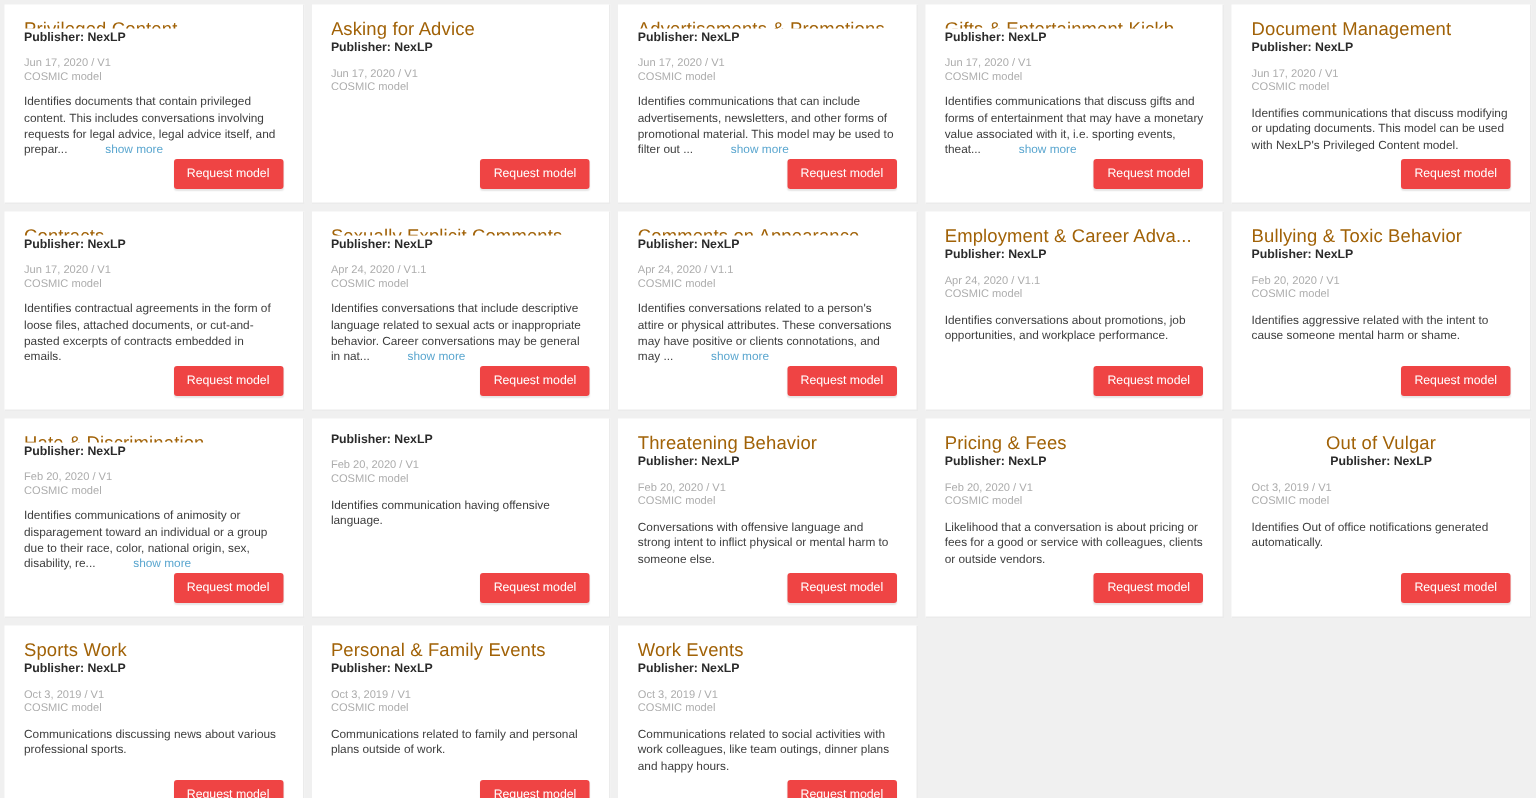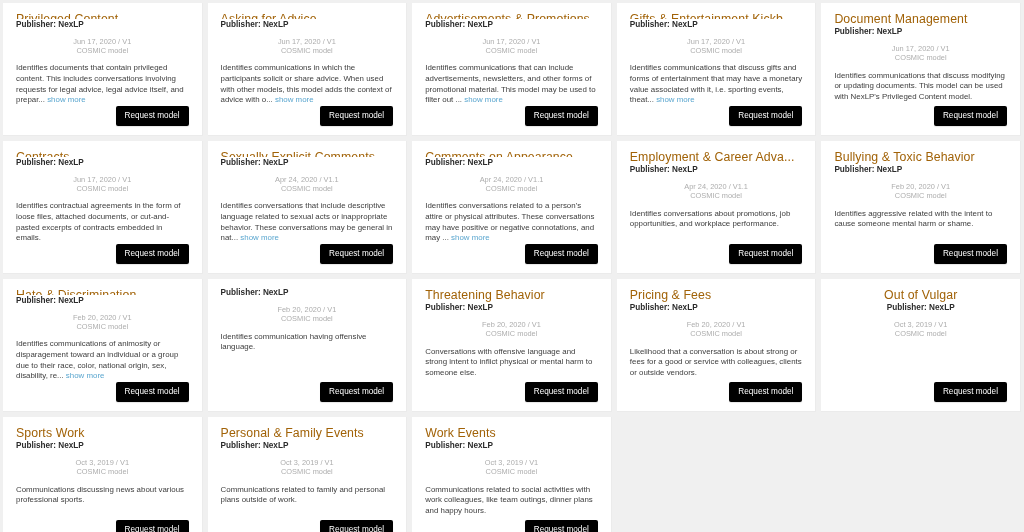--- a/index.html
+++ b/index.html
@@ -56,46 +56,46 @@
     font-weight: bold;
     line-height: 10px;
     margin: 0 0 7px 0;
   }
 
   .card-meta {
     color: #adadad;
     font-size: 7.4px;
     line-height: 9.4px;
     margin: 0 0 8px 0;
-    text-align: center;
   }
   .card-meta div { white-space: nowrap; }
 
   .card-desc {
     color: #3d3d3d;
     font-size: 7.9px;
     line-height: 10.6px;
     margin: 0;
     flex: 0 0 auto;
   }
 
   .show-more {
     color: #5aa6cf;
     cursor: pointer;
+    margin-left: 23px;
   }
 
   .card-footer {
     margin-top: auto;
     display: flex;
     justify-content: flex-end;
     padding-bottom: 1px;
   }
 
   .request-button {
-    background: #000000;
+    background: #ef4444;
     color: #ffffff;
     font-size: 8.2px;
     line-height: 1;
     padding: 6px 9px 6px 9px;
     border: none;
     border-radius: 2px;
     cursor: pointer;
     font-family: "Liberation Sans", sans-serif;
     white-space: nowrap;
     box-shadow: 0 1px 1px rgba(0,0,0,0.10);
@@ -129,21 +129,20 @@
         <button class="request-button">Request model</button>
       </div>
     </article>
     <article class="model-card">
       <h3 class="card-title">Asking for Advice</h3>
       <div class="card-publisher">Publisher: NexLP</div>
       <div class="card-meta">
         <div>Jun 17, 2020 / V1</div>
         <div>COSMIC model</div>
       </div>
-      <p class="card-desc"><span>Identifies communications in which the participants solicit or share advice. When used with other models, this model adds the context of advice with o...</span> <span class="show-more">show more</span></p>
       <div class="card-footer">
         <button class="request-button">Request model</button>
       </div>
     </article>
     <article class="model-card">
       <h3 class="card-title">Advertisements &amp; Promotions</h3>
       <div class="card-publisher">Publisher: NexLP</div>
       <div class="card-meta">
         <div>Jun 17, 2020 / V1</div>
         <div>COSMIC model</div>
@@ -189,33 +188,33 @@
         <button class="request-button">Request model</button>
       </div>
     </article>
     <article class="model-card">
       <h3 class="card-title">Sexually Explicit Comments</h3>
       <div class="card-publisher">Publisher: NexLP</div>
       <div class="card-meta">
         <div>Apr 24, 2020 / V1.1</div>
         <div>COSMIC model</div>
       </div>
-      <p class="card-desc"><span>Identifies conversations that include descriptive language related to sexual acts or inappropriate behavior. These conversations may be general in nat...</span> <span class="show-more">show more</span></p>
+      <p class="card-desc"><span>Identifies conversations that include descriptive language related to sexual acts or inappropriate behavior. Career conversations may be general in nat...</span> <span class="show-more">show more</span></p>
       <div class="card-footer">
         <button class="request-button">Request model</button>
       </div>
     </article>
     <article class="model-card">
       <h3 class="card-title">Comments on Appearance</h3>
       <div class="card-publisher">Publisher: NexLP</div>
       <div class="card-meta">
         <div>Apr 24, 2020 / V1.1</div>
         <div>COSMIC model</div>
       </div>
-      <p class="card-desc"><span>Identifies conversations related to a person's attire or physical attributes. These conversations may have positive or negative connotations, and may ...</span> <span class="show-more">show more</span></p>
+      <p class="card-desc"><span>Identifies conversations related to a person's attire or physical attributes. These conversations may have positive or clients connotations, and may ...</span> <span class="show-more">show more</span></p>
       <div class="card-footer">
         <button class="request-button">Request model</button>
       </div>
     </article>
     <article class="model-card">
       <h3 class="card-title">Employment &amp; Career Adva...</h3>
       <div class="card-publisher">Publisher: NexLP</div>
       <div class="card-meta">
         <div>Apr 24, 2020 / V1.1</div>
         <div>COSMIC model</div>
@@ -272,32 +271,33 @@
         <button class="request-button">Request model</button>
       </div>
     </article>
     <article class="model-card">
       <h3 class="card-title">Pricing &amp; Fees</h3>
       <div class="card-publisher">Publisher: NexLP</div>
       <div class="card-meta">
         <div>Feb 20, 2020 / V1</div>
         <div>COSMIC model</div>
       </div>
-      <p class="card-desc"><span>Likelihood that a conversation is about strong or fees for a good or service with colleagues, clients or outside vendors.</span></p>
+      <p class="card-desc"><span>Likelihood that a conversation is about pricing or fees for a good or service with colleagues, clients or outside vendors.</span></p>
       <div class="card-footer">
         <button class="request-button">Request model</button>
       </div>
     </article>
     <article class="model-card centered">
       <h3 class="card-title">Out of Vulgar</h3>
       <div class="card-publisher">Publisher: NexLP</div>
       <div class="card-meta">
         <div>Oct 3, 2019 / V1</div>
         <div>COSMIC model</div>
       </div>
+      <p class="card-desc"><span>Identifies Out of office notifications generated automatically.</span></p>
       <div class="card-footer">
         <button class="request-button">Request model</button>
       </div>
     </article>
     <article class="model-card">
       <h3 class="card-title">Sports Work</h3>
       <div class="card-publisher">Publisher: NexLP</div>
       <div class="card-meta">
         <div>Oct 3, 2019 / V1</div>
         <div>COSMIC model</div>

